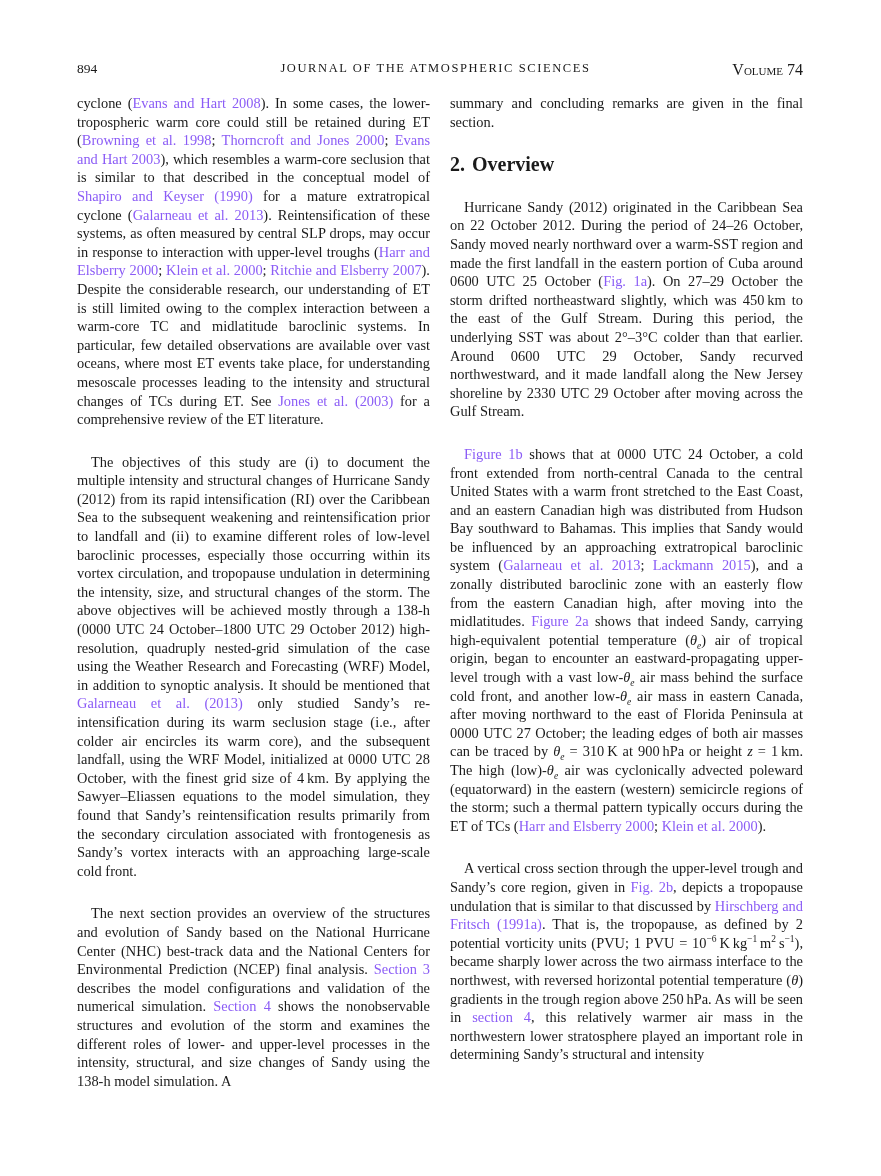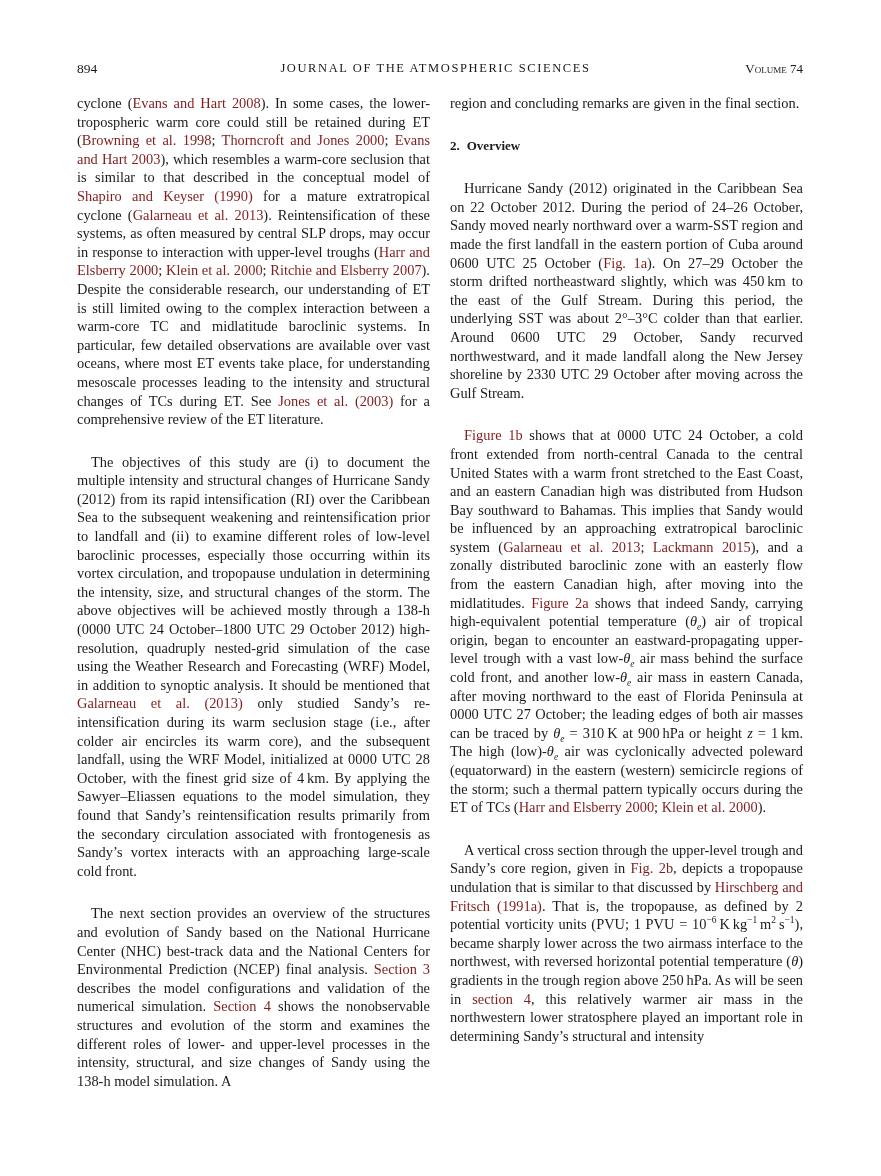--- a/index.html
+++ b/index.html
@@ -3,29 +3,29 @@
 <meta charset="utf-8">
 <style>
   html, body { margin: 0; padding: 0; background: #ffffff; }
   body { width: 881px; height: 1176px; position: relative; overflow: hidden;
          font-family: "Liberation Serif", "DejaVu Serif", serif; color: #1a1a1a; }
   .header { position: absolute; top: 61px; left: 77px; width: 726px; height: 20px;
             font-size: 13.5px; }
   .page-num { position: absolute; left: 0; top: 0; }
   .journal { position: absolute; left: 0; right: 9px; top: 0; text-align: center;
              letter-spacing: 1.6px; font-size: 12.5px; }
-  .volume { position: absolute; right: 0; top: 0; font-variant: small-caps; font-size: 13px; }
+  .volume { position: absolute; right: 0; top: 0; font-variant: small-caps; font-size: 16px; }
   .col { position: absolute; top: 94px; width: 353px; font-size: 14.4px; line-height: 18.6px;
          text-align: justify; hyphens: manual; }
   .col.left { left: 77px; }
   .col.right { left: 450px; }
   p { margin: 0; }
   p.indent { text-indent: 14px; margin-top: 24px; }
-  a.ref { color: #7f1d1d; text-decoration: none; }
-  h2 { font-size: 13px; font-weight: bold; margin: 24px 0 10px 0; line-height: 18.6px; }
+  a.ref { color: #8b5cf6; text-decoration: none; }
+  h2 { font-size: 20px; font-weight: bold; margin: 24px 0 10px 0; line-height: 18.6px; }
   h2 .num { margin-right: 7px; }
   i.sym { font-style: italic; }
   sub, sup { font-size: 9.5px; line-height: 0; }
 </style>
 </head>
 <body>
 
 <div class="header">
   <span class="page-num">894</span>
   <span class="journal">JOURNAL OF THE ATMOSPHERIC SCIENCES</span>
@@ -34,21 +34,21 @@
 
 <div class="col left">
   <p><span>cyclone (</span><a class="ref">Evans and Hart 2008</a><span>). In some cases, the lower-tropospheric warm core could still be retained during ET (</span><a class="ref">Browning et al. 1998</a><span>; </span><a class="ref">Thorncroft and Jones 2000</a><span>; </span><a class="ref">Evans and Hart 2003</a><span>), which resembles a warm-core seclusion that is similar to that described in the conceptual model of </span><a class="ref">Shapiro and Keyser (1990)</a><span> for a mature extratropical cyclone (</span><a class="ref">Galarneau et al. 2013</a><span>). Reintensification of these systems, as often measured by central SLP drops, may occur in response to interaction with upper-level troughs (</span><a class="ref">Harr and Elsberry 2000</a><span>; </span><a class="ref">Klein et al. 2000</a><span>; </span><a class="ref">Ritchie and Elsberry 2007</a><span>). Despite the considerable research, our understanding of ET is still limited owing to the complex interaction between a warm-core TC and midlatitude baroclinic systems. In particular, few detailed observations are available over vast oceans, where most ET events take place, for un­dersta­nding mesoscale processes leading to the intensity and structural changes of TCs during ET. See </span><a class="ref">Jones et al. (2003)</a><span> for a comprehensive review of the ET literature.</span></p>
 
   <p class="indent"><span>The objectives of this study are (i) to document the multiple intensity and structural changes of Hurricane Sandy (2012) from its rapid intensification (RI) over the Caribbean Sea to the subsequent weakening and rein­tensification prior to landfall and (ii) to examine dif­ferent roles of low-level baroclinic processes, especially those occurring within its vortex circulation, and tro­popause undulation in determining the intensity, size, and structural changes of the storm. The above objec­tives will be achieved mostly through a 138-h (0000 UTC 24 October–1800 UTC 29 October 2012) high-resolution, quadruply nested-grid simulation of the case using the Weather Research and Forecasting (WRF) Model, in ad­dition to synoptic analysis. It should be mentioned that </span><a class="ref">Galarneau et al. (2013)</a><span> only studied Sandy’s re­intensification during its warm seclusion stage (i.e., after colder air encircles its warm core), and the subsequent landfall, using the WRF Model, initialized at 0000 UTC 28 October, with the finest grid size of 4 km. By ap­plying the Sawyer–Eliassen equations to the model simu­lation, they found that Sandy’s reintensification results primarily from the secondary circulation associated with frontogenesis as Sandy’s vortex interacts with an ap­proaching large-scale cold front.</span></p>
 
   <p class="indent"><span>The next section provides an overview of the struc­tures and evolution of Sandy based on the National Hurricane Center (NHC) best-track data and the Na­tional Centers for Environmental Prediction (NCEP) final analysis. </span><a class="ref">Section 3</a><span> describes the model configura­tions and validation of the numerical simulation. </span><a class="ref">Section 4</a><span> shows the nonobservable structures and evolution of the storm and examines the different roles of lower- and upper-level processes in the intensity, structural, and size changes of Sandy using the 138-h model simulation. A</span></p>
 </div>
 
 <div class="col right">
-  <p>region and concluding remarks are given in the final section.</p>
+  <p>summary and concluding remarks are given in the final section.</p>
 
   <h2><span class="num">2.</span><span>Overview</span></h2>
 
   <p class="indent"><span>Hurricane Sandy (2012) originated in the Caribbean Sea on 22 October 2012. During the period of 24–26 Oc­tober, Sandy moved nearly northward over a warm-SST region and made the first landfall in the eastern por­tion of Cuba around 0600 UTC 25 October (</span><a class="ref">Fig. 1a</a><span>). On 27–29 October the storm drifted northeastward slightly, which was 450 km to the east of the Gulf Stream. During this period, the underlying SST was about 2°–3°C colder than that earlier. Around 0600 UTC 29 October, Sandy recurved northwestward, and it made landfall along the New Jersey shoreline by 2330 UTC 29 October after moving across the Gulf Stream.</span></p>
 
   <p class="indent"><a class="ref">Figure 1b</a><span> shows that at 0000 UTC 24 October, a cold front extended from north-central Canada to the central United States with a warm front stretched to the East Coast, and an eastern Canadian high was distributed from Hudson Bay southward to Bahamas. This implies that Sandy would be influenced by an approaching ex­tratropical baroclinic system (</span><a class="ref">Galarneau et al. 2013</a><span>; </span><a class="ref">Lackmann 2015</a><span>), and a zonally distributed baroclinic zone with an easterly flow from the eastern Canadian high, after moving into the midlatitudes. </span><a class="ref">Figure 2a</a><span> shows that indeed Sandy, carrying high-equivalent po­tential temperature (</span><i class="sym">θ</i><sub><i>e</i></sub><span>) air of tropical origin, began to encounter an eastward-propagating upper-level trough with a vast low-</span><i class="sym">θ</i><sub><i>e</i></sub><span> air mass behind the surface cold front, and another low-</span><i class="sym">θ</i><sub><i>e</i></sub><span> air mass in eastern Canada, after moving northward to the east of Florida Peninsula at 0000 UTC 27 October; the leading edges of both air masses can be traced by </span><i class="sym">θ</i><sub><i>e</i></sub><span> = 310 K at 900 hPa or height </span><i class="sym">z</i><span> = 1 km. The high (low)-</span><i class="sym">θ</i><sub><i>e</i></sub><span> air was cyclonically ad­vected poleward (equatorward) in the eastern (western) semicircle regions of the storm; such a thermal pattern typically occurs during the ET of TCs (</span><a class="ref">Harr and Elsberry 2000</a><span>; </span><a class="ref">Klein et al. 2000</a><span>).</span></p>
 
   <p class="indent"><span>A vertical cross section through the upper-level trough and Sandy’s core region, given in </span><a class="ref">Fig. 2b</a><span>, depicts a tropopause undulation that is similar to that discussed by </span><a class="ref">Hirschberg and Fritsch (1991a)</a><span>. That is, the tropopause, as defined by 2 potential vorticity units (PVU; 1 PVU = 10</span><sup>−6</sup><span> K kg</span><sup>−1</sup><span> m</span><sup>2</sup><span> s</span><sup>−1</sup><span>), became sharply lower across the two airmass interface to the northwest, with reversed horizontal potential temperature (</span><i class="sym">θ</i><span>) gra­dients in the trough region above 250 hPa. As will be seen in </span><a class="ref">section 4</a><span>, this relatively warmer air mass in the northwestern lower stratosphere played an important role in determining Sandy’s structural and intensity</span></p>
 </div>
 

